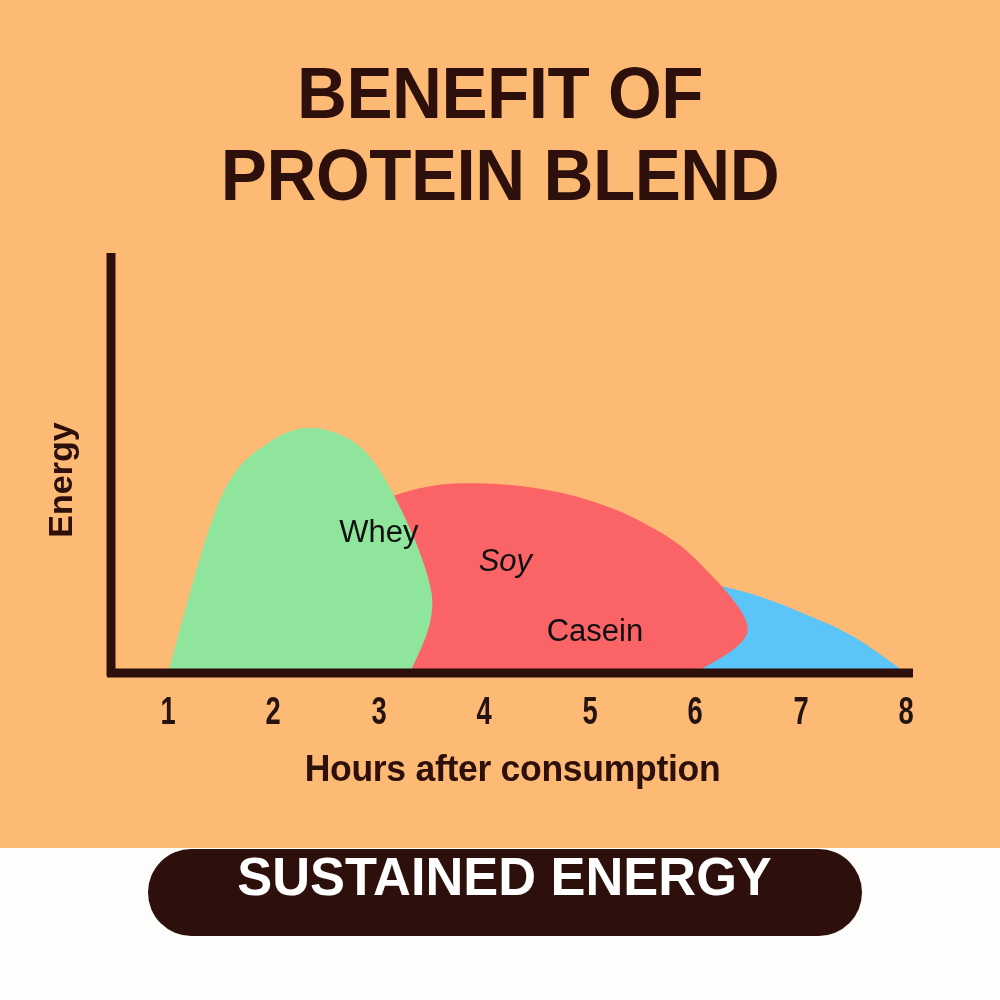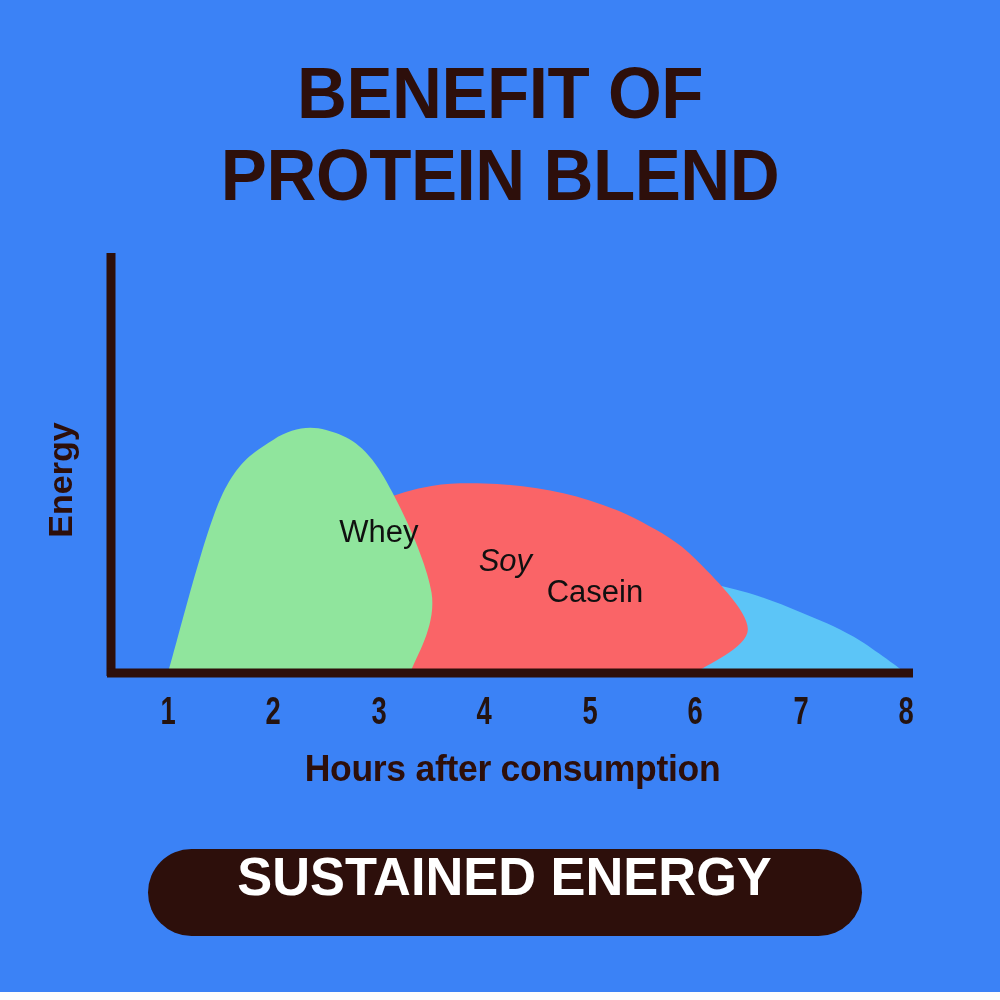--- a/index.html
+++ b/index.html
@@ -13,22 +13,22 @@
     background: #fdfdfb;
     font-family: "Liberation Sans", sans-serif;
     overflow: hidden;
     position: relative;
   }
 
   #poster {
     position: absolute;
     left: 0; top: 0;
     width: 1000px;
-    height: 992px;
-    background: #3b82f6;
+    height: 848px;
+    background: #fdba74;
   }
 
   
   .title-block {
     position: absolute;
     left: 0;
     top: 52px;
     width: 1000px;
     text-align: center;
     color: #2d0f0b;
@@ -157,21 +157,21 @@
         <div class="xtick" style="left: 484.286px;">4</div>
         <div class="xtick" style="left: 589.714px;">5</div>
         <div class="xtick" style="left: 695.143px;">6</div>
         <div class="xtick" style="left: 800.571px;">7</div>
         <div class="xtick" style="left: 906px;">8</div>
       </div>
 
     <div id="series-labels-holder">
         <div class="series-label" style="left: 378.857px; top: 532.06px;">Whey</div>
         <div class="series-label" style="left: 505.371px; top: 561.22px; font-style: italic;">Soy</div>
-        <div class="series-label" style="left: 594.986px; top: 592px;">Casein</div>
+        <div class="series-label" style="left: 594.986px; top: 631px;">Casein</div>
       </div>
 
     <div class="axis-title-x">Hours after consumption</div>
   </div>
 
   <div id="badge">
     <span class="badge-text">SUSTAINED ENERGY</span>
   </div>
 
 </div>

